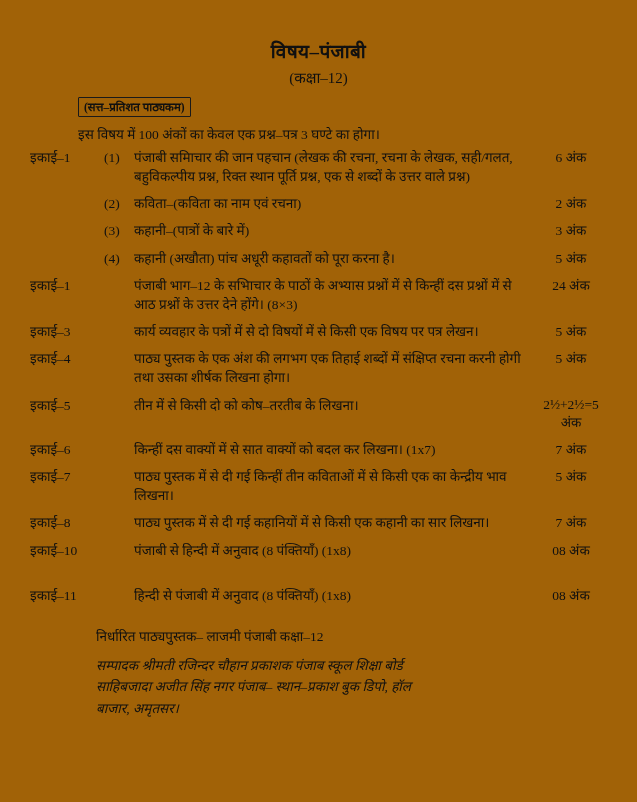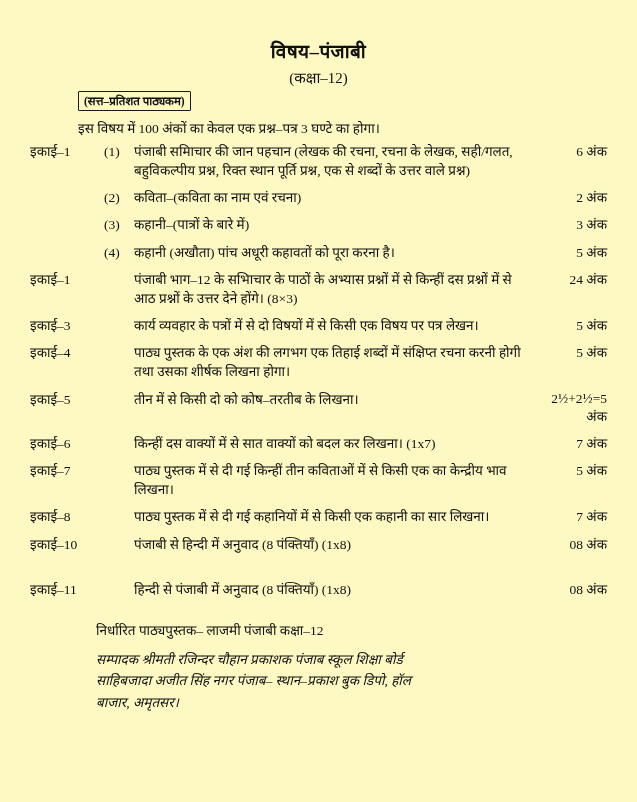--- a/index.html
+++ b/index.html
@@ -8,42 +8,42 @@
     background: #ffffff;
   }
   body {
     font-family: "Liberation Serif", "DejaVu Serif", serif;
     color: #101010;
   }
   .page {
     position: relative;
     width: 637px;
     height: 802px;
-    background: #fef9c3;
+    background: #a16207;
     overflow: hidden;
   }
   .sheet {
     padding: 30px 30px 0 30px;
     box-sizing: border-box;
   }
   .title-block {
     text-align: center;
     margin-top: 8px;
   }
   .doc-title {
     font-size: 19px;
     font-weight: bold;
     letter-spacing: 0.4px;
   }
   .doc-subtitle {
     font-size: 15px;
     margin-top: 3px;
   }
   .stamp-row {
-    margin-top: 4px;
+    margin-top: 10px;
   }
   .stamp {
     display: inline-block;
     font-size: 11.5px;
     font-weight: bold;
     border: 1px solid #1a1a1a;
     padding: 1px 5px 2px 5px;
     border-radius: 1px;
     margin-left: 48px;
   }
@@ -70,21 +70,21 @@
   }
   td.item-num {
     width: 30px;
     white-space: nowrap;
   }
   td.body-text {
     padding-right: 10px;
   }
   td.marks {
     width: 72px;
-    text-align: right;
+    text-align: center;
     white-space: nowrap;
     padding-left: 4px;
   }
   td.marks.wrapmarks {
     white-space: normal;
     line-height: 1.35;
   }
   .footer {
     margin-top: 14px;
     padding-left: 66px;

